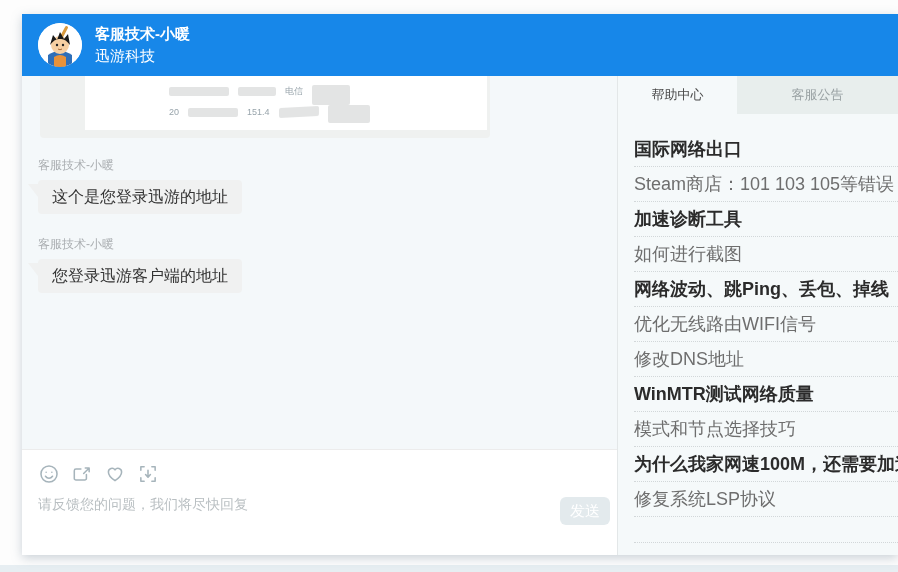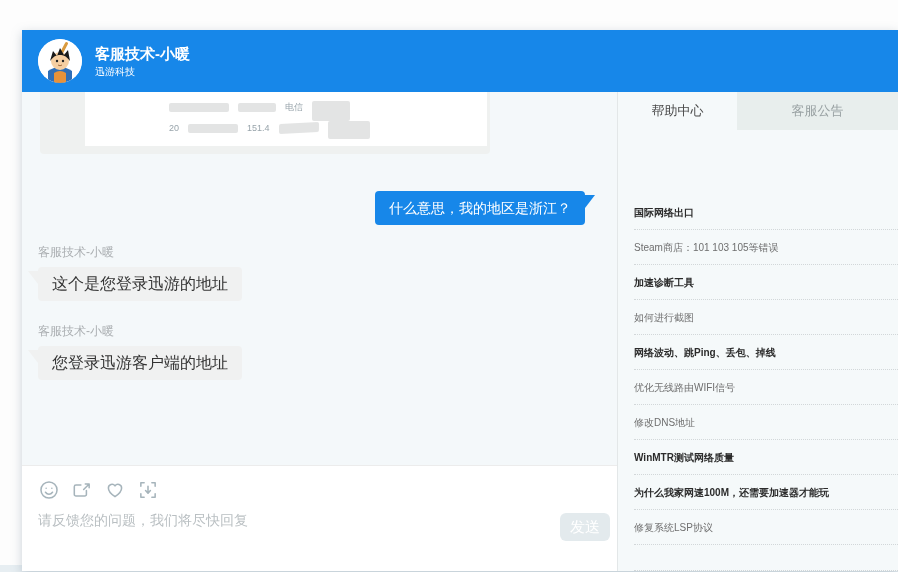--- a/index.html
+++ b/index.html
@@ -1,29 +1,29 @@
 <!DOCTYPE html>
 <html><head>
 <meta charset="utf-8">
 <style>
   * { margin:0; padding:0; box-sizing:border-box; }
   html,body { width:898px; height:572px; }
   body { font-family:"Liberation Sans","DejaVu Sans",sans-serif; background:#fdfdfd; position:relative; overflow:hidden; }
 
   .bottom-strip { position:absolute; left:0; bottom:0; width:898px; height:7px; background:#e7eef2; }
 
-  .card { position:absolute; left:22px; top:30px; width:876px; height:541px; background:#fff;
+  .card { position:absolute; left:22px; top:14px; width:876px; height:541px; background:#fff;
           box-shadow:0 3px 10px rgba(110,130,145,.35); display:flex; flex-direction:column; overflow:hidden; }
 
   
   .header { flex:0 0 62px; background:#1787e9; display:flex; align-items:center; padding:0 16px; gap:13px; }
   .avatar { width:44px; height:44px; border-radius:50%; background:#fff; overflow:hidden; flex:0 0 44px; }
   .hdr-names { color:#fff; line-height:1.45; }
   .hdr-title { font-size:15px; font-weight:bold; }
-  .hdr-sub   { font-size:10px; }
+  .hdr-sub   { font-size:15px; }
 
   .body { flex:1; display:flex; min-height:0; }
 
   
   .chat-col { width:595px; flex:0 0 595px; display:flex; flex-direction:column; background:#f4f8fa; }
   .messages { flex:1; position:relative; overflow:hidden; }
 
   .msg-image { margin-left:18px; width:450px; height:62px; background:#eff1f0; border-radius:0 0 4px 4px; position:relative; }
   .shot { position:absolute; left:45px; top:0; width:402px; height:54px; background:#fff; padding:8px 0 0 84px; }
   .shot-row { display:flex; align-items:center; gap:9px; height:14px; margin-bottom:7px; }
@@ -53,27 +53,27 @@
   
   .inputbar { flex:0 0 106px; background:#fff; border-top:1px solid #ececec; position:relative; padding:13px 0 0 16px;margin-top:40px; }
   .tool-row { display:flex; gap:11px; }
   .tool-btn { width:22px; height:22px; cursor:pointer; }
   .tool-btn svg { stroke:#a6b4bb; fill:none; stroke-width:1.4; stroke-linecap:round; stroke-linejoin:round; }
   .placeholder { margin-top:11px; font-size:14px; color:#b9bfc2; }
   .send-btn { position:absolute; right:7px; bottom:30px; width:50px; height:28px; background:#e3eaed;
               color:#fff; font-size:15px; border:none; border-radius:6px; text-align:center; line-height:28px; }
 
   
-  .help-col { flex:1; background:#f5f9fa; border-left:1px solid #e3e7e8; display:flex; flex-direction:column; min-width:0;justify-content:space-between; }
+  .help-col { flex:1; background:#f5f9fa; border-left:1px solid #e3e7e8; display:flex; flex-direction:column; min-width:0; }
   .tabs { flex:0 0 38px; display:flex; }
   .tab { font-size:13px; display:flex; align-items:center; justify-content:center; cursor:pointer; }
   .tab.active { width:119px; background:transparent; color:#4a4a4a; }
   .tab.inactive { flex:1; background:#e8eeed; color:#99a1a3; }
   .help-list { margin-top:18px; padding-left:16px; }
-  .help-item { height:35px; line-height:35px; font-size:10px; color:#6e6e6e; border-bottom:1px dotted #d2d7d9;
+  .help-item { height:35px; line-height:35px; font-size:18px; color:#6e6e6e; border-bottom:1px dotted #d2d7d9;
                white-space:nowrap; overflow:hidden; cursor:pointer; }
   .help-item.bold { color:#2b2b2b; font-weight:bold; }
   .help-end { height:26px; border-bottom:1px dotted #d2d7d9; }
 </style>
 </head>
 <body>
 
 <div class="bottom-strip"></div>
 
 <div class="card">
@@ -113,21 +113,20 @@
               </div>
               <div class="shot-row">
                 <span class="frag">20</span>
                 <span class="blk b5"></span>
                 <span class="frag">151.4</span>
                 <span class="blk b6"></span>
                 <span class="blk b7"></span>
               </div>
             </div>
           </div>
-          <div class="row-user msg-i1"><div class="bubble-user">什么意思，我的地区是浙江？</div></div>
           <div class="msg-agent msg-i2"><div class="agent-label">客服技术-小暖</div><div class="bubble-agent">这个是您登录迅游的地址</div></div>
           <div class="msg-agent msg-i4"><div class="agent-label">客服技术-小暖</div><div class="bubble-agent">您登录迅游客户端的地址</div></div>
         </div>
 
       <div class="inputbar">
         <div class="tool-row">
           <span class="tool-btn">
             <svg viewBox="0 0 20 20" width="22" height="22">
               <circle cx="10" cy="10" r="7.3"></circle>
               <circle cx="7.4" cy="8.4" r="0.7" fill="#a6b4bb" stroke="none"></circle>
@@ -165,20 +164,21 @@
         </div>
       <div class="help-list">
           <div class="help-item bold">国际网络出口</div>
           <div class="help-item">Steam商店：101 103 105等错误</div>
           <div class="help-item bold">加速诊断工具</div>
           <div class="help-item">如何进行截图</div>
           <div class="help-item bold">网络波动、跳Ping、丢包、掉线</div>
           <div class="help-item">优化无线路由WIFI信号</div>
           <div class="help-item">修改DNS地址</div>
           <div class="help-item bold">WinMTR测试网络质量</div>
+          <div class="help-item">模式和节点选择技巧</div>
           <div class="help-item bold">为什么我家网速100M，还需要加速器才能玩</div>
           <div class="help-item">修复系统LSP协议</div>
           <div class="help-end"></div>
         </div>
     </div>
 
   </div>
 </div>
 
 </body></html>

